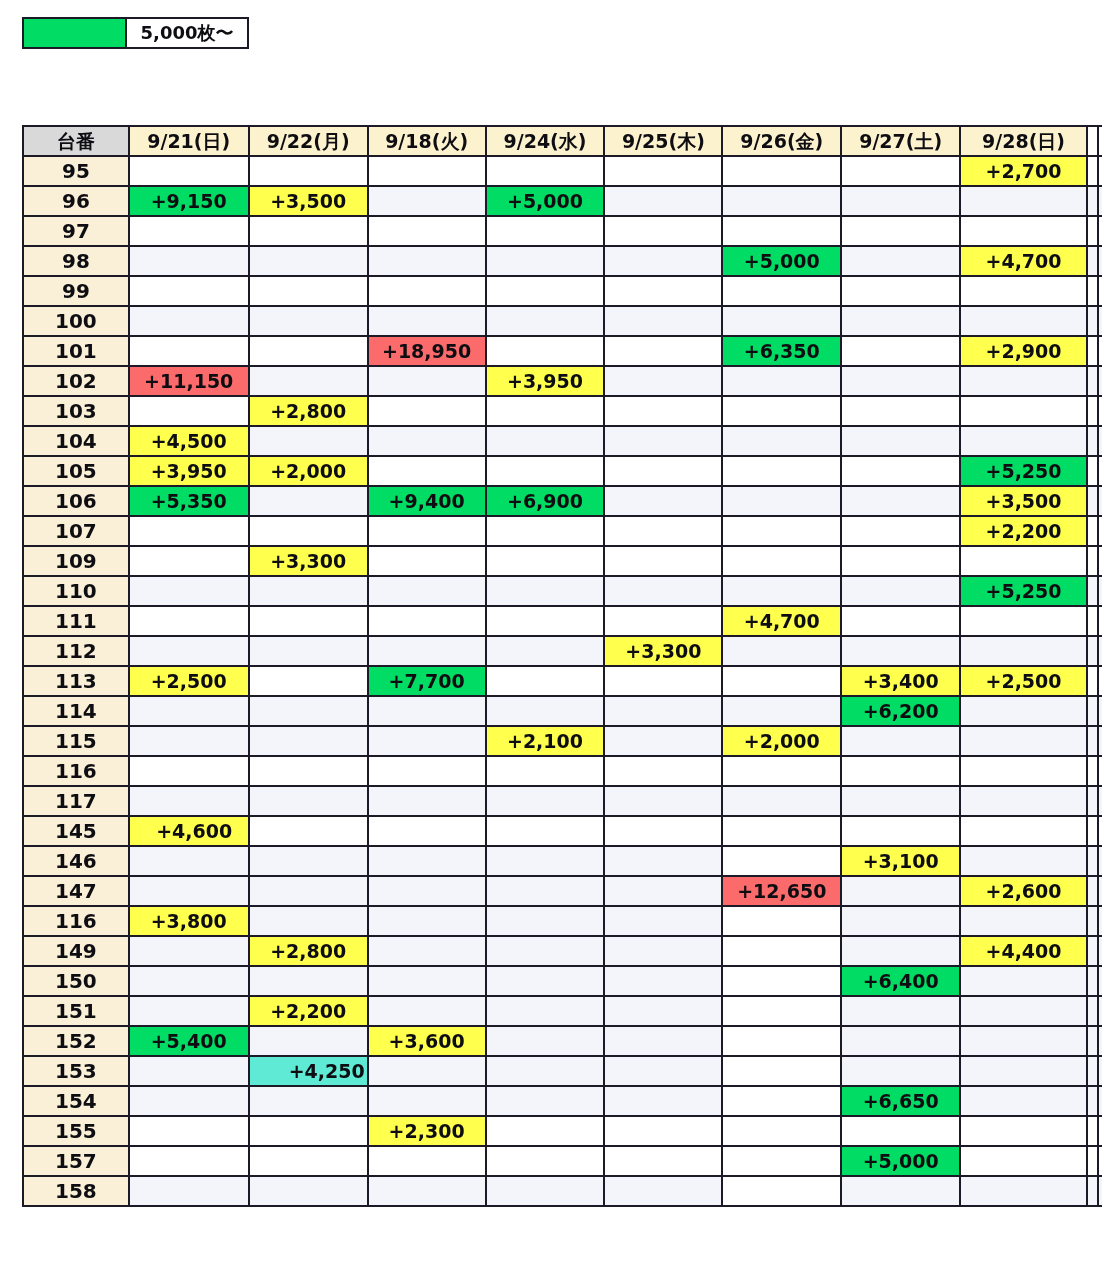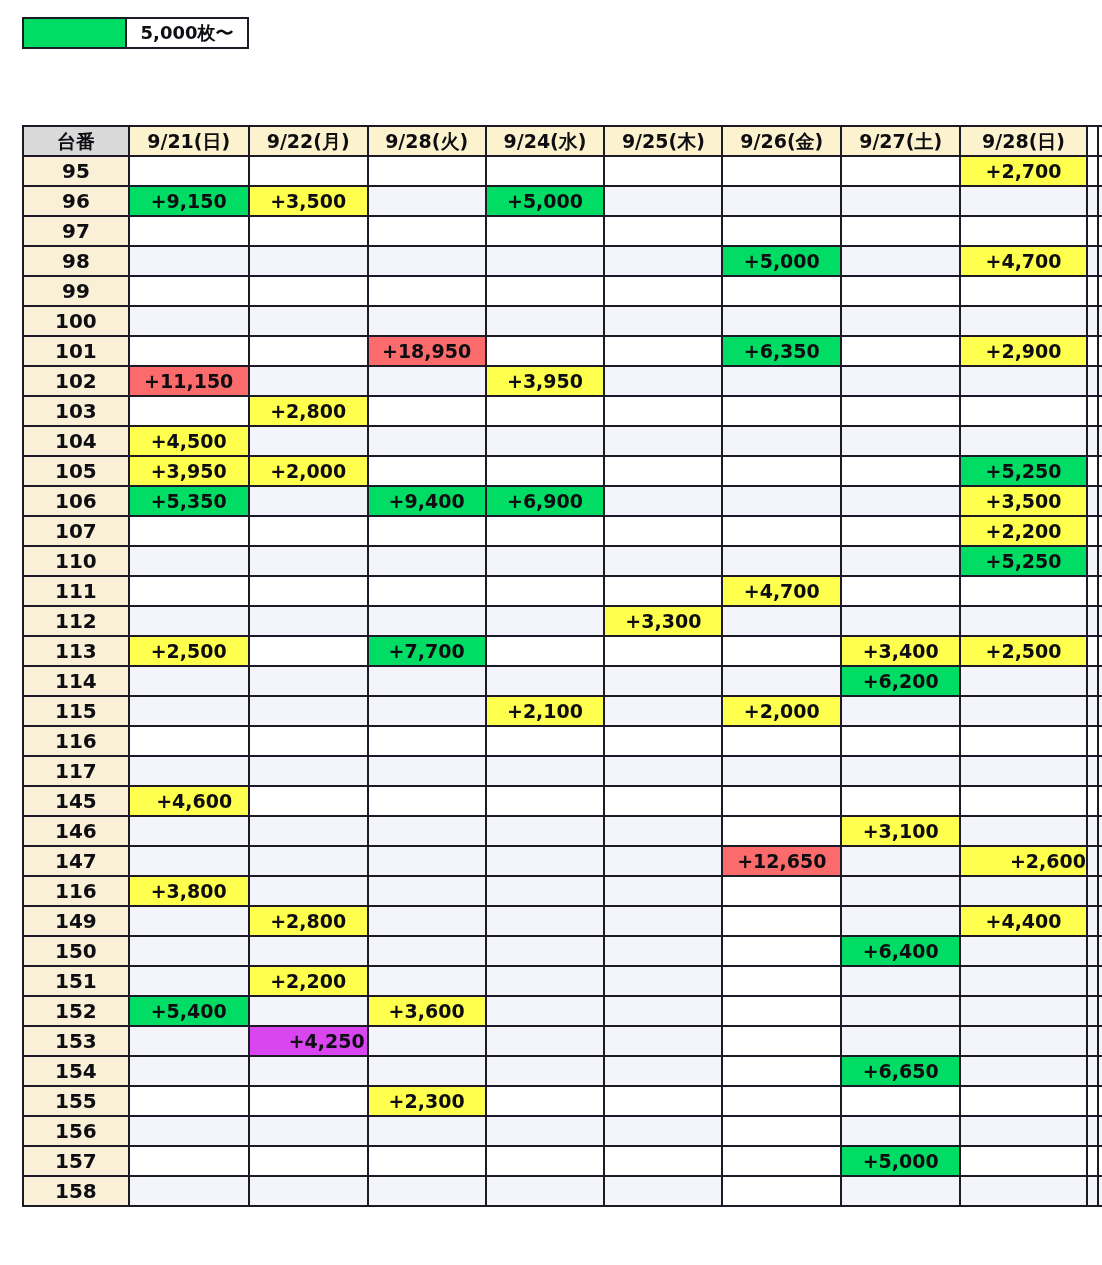--- a/index.html
+++ b/index.html
@@ -105,21 +105,21 @@
       <col style="width:119px">
       <col style="width:127px">
       <col style="width:11px">
       <col style="width:4px">
     </colgroup>
     <thead>
       <tr>
         <th class="corner">台番</th>
       <th class="dhead">9/21(日)</th>
           <th class="dhead">9/22(月)</th>
-          <th class="dhead">9/28(火)</th>
+          <th class="dhead">9/18(火)</th>
           <th class="dhead">9/24(水)</th>
           <th class="dhead">9/25(木)</th>
           <th class="dhead">9/26(金)</th>
           <th class="dhead">9/27(土)</th>
           <th class="dhead">9/28(日)</th>
           <th class="gut" style="background: rgb(255, 255, 255);"></th>
           <th class="clip" style="background: rgb(255, 255, 255);"></th>
         </tr>
     </thead>
     <tbody>
@@ -286,20 +286,33 @@
           <td class="val" style="background: rgb(255, 255, 255);"></td>
           <td class="val" style="background: rgb(255, 255, 255);"></td>
           <td class="val" style="background: rgb(255, 255, 255);"></td>
           <td class="val" style="background: rgb(255, 255, 255);"></td>
           <td class="val" style="background: rgb(255, 255, 255);"></td>
           <td class="val" style="background: rgb(255, 255, 77);">+2,200</td>
           <td class="gut" style="background: rgb(255, 255, 255);"></td>
           <td class="clip" style="background: rgb(255, 255, 255);"></td>
         </tr>
         <tr>
+          <th class="machine">109</th>
+          <td class="val" style="background: rgb(255, 255, 255);"></td>
+          <td class="val" style="background: rgb(255, 255, 77);">+3,300</td>
+          <td class="val" style="background: rgb(255, 255, 255);"></td>
+          <td class="val" style="background: rgb(255, 255, 255);"></td>
+          <td class="val" style="background: rgb(255, 255, 255);"></td>
+          <td class="val" style="background: rgb(255, 255, 255);"></td>
+          <td class="val" style="background: rgb(255, 255, 255);"></td>
+          <td class="val" style="background: rgb(255, 255, 255);"></td>
+          <td class="gut" style="background: rgb(255, 255, 255);"></td>
+          <td class="clip" style="background: rgb(255, 255, 255);"></td>
+        </tr>
+        <tr>
           <th class="machine">110</th>
           <td class="val" style="background: rgb(244, 244, 251);"></td>
           <td class="val" style="background: rgb(244, 244, 251);"></td>
           <td class="val" style="background: rgb(244, 244, 251);"></td>
           <td class="val" style="background: rgb(244, 244, 251);"></td>
           <td class="val" style="background: rgb(244, 244, 251);"></td>
           <td class="val" style="background: rgb(244, 244, 251);"></td>
           <td class="val" style="background: rgb(244, 244, 251);"></td>
           <td class="val" style="background: rgb(0, 220, 100);">+5,250</td>
           <td class="gut" style="background: rgb(244, 244, 251);"></td>
@@ -424,21 +437,21 @@
         </tr>
         <tr>
           <th class="machine">147</th>
           <td class="val" style="background: rgb(244, 244, 251);"></td>
           <td class="val" style="background: rgb(244, 244, 251);"></td>
           <td class="val" style="background: rgb(244, 244, 251);"></td>
           <td class="val" style="background: rgb(244, 244, 251);"></td>
           <td class="val" style="background: rgb(244, 244, 251);"></td>
           <td class="val" style="background: rgb(251, 107, 107);">+12,650</td>
           <td class="val" style="background: rgb(244, 244, 251);"></td>
-          <td class="val" style="background: rgb(255, 255, 77); text-align: right;">+2,600</td>
+          <td class="val" style="background: rgb(255, 255, 77);">+2,600</td>
           <td class="gut" style="background: rgb(244, 244, 251);"></td>
           <td class="clip" style="background: rgb(244, 244, 251);"></td>
         </tr>
         <tr>
           <th class="machine">116</th>
           <td class="val" style="background: rgb(255, 255, 77);">+3,800</td>
           <td class="val" style="background: rgb(244, 244, 251);"></td>
           <td class="val" style="background: rgb(244, 244, 251);"></td>
           <td class="val" style="background: rgb(244, 244, 251);"></td>
           <td class="val" style="background: rgb(244, 244, 251);"></td>
@@ -496,21 +509,21 @@
           <td class="val" style="background: rgb(244, 244, 251);"></td>
           <td class="val" style="background: rgb(255, 255, 255);"></td>
           <td class="val" style="background: rgb(244, 244, 251);"></td>
           <td class="val" style="background: rgb(244, 244, 251);"></td>
           <td class="gut" style="background: rgb(244, 244, 251);"></td>
           <td class="clip" style="background: rgb(244, 244, 251);"></td>
         </tr>
         <tr>
           <th class="machine">153</th>
           <td class="val" style="background: rgb(244, 244, 251);"></td>
-          <td class="val" style="background: #d946ef; padding-left: 37px;">+4,250</td>
+          <td class="val" style="background: #5eead4; padding-left: 37px;">+4,250</td>
           <td class="val" style="background: rgb(244, 244, 251);"></td>
           <td class="val" style="background: rgb(244, 244, 251);"></td>
           <td class="val" style="background: rgb(244, 244, 251);"></td>
           <td class="val" style="background: rgb(255, 255, 255);"></td>
           <td class="val" style="background: rgb(244, 244, 251);"></td>
           <td class="val" style="background: rgb(244, 244, 251);"></td>
           <td class="gut" style="background: rgb(244, 244, 251);"></td>
           <td class="clip" style="background: rgb(244, 244, 251);"></td>
         </tr>
         <tr>
@@ -531,33 +544,20 @@
           <td class="val" style="background: rgb(255, 255, 255);"></td>
           <td class="val" style="background: rgb(255, 255, 255);"></td>
           <td class="val" style="background: rgb(255, 255, 77);">+2,300</td>
           <td class="val" style="background: rgb(255, 255, 255);"></td>
           <td class="val" style="background: rgb(255, 255, 255);"></td>
           <td class="val" style="background: rgb(255, 255, 255);"></td>
           <td class="val" style="background: rgb(255, 255, 255);"></td>
           <td class="val" style="background: rgb(255, 255, 255);"></td>
           <td class="gut" style="background: rgb(255, 255, 255);"></td>
           <td class="clip" style="background: rgb(255, 255, 255);"></td>
-        </tr>
-        <tr>
-          <th class="machine">156</th>
-          <td class="val" style="background: rgb(244, 244, 251);"></td>
-          <td class="val" style="background: rgb(244, 244, 251);"></td>
-          <td class="val" style="background: rgb(244, 244, 251);"></td>
-          <td class="val" style="background: rgb(244, 244, 251);"></td>
-          <td class="val" style="background: rgb(244, 244, 251);"></td>
-          <td class="val" style="background: rgb(255, 255, 255);"></td>
-          <td class="val" style="background: rgb(244, 244, 251);"></td>
-          <td class="val" style="background: rgb(244, 244, 251);"></td>
-          <td class="gut" style="background: rgb(244, 244, 251);"></td>
-          <td class="clip" style="background: rgb(244, 244, 251);"></td>
         </tr>
         <tr>
           <th class="machine">157</th>
           <td class="val" style="background: rgb(255, 255, 255);"></td>
           <td class="val" style="background: rgb(255, 255, 255);"></td>
           <td class="val" style="background: rgb(255, 255, 255);"></td>
           <td class="val" style="background: rgb(255, 255, 255);"></td>
           <td class="val" style="background: rgb(255, 255, 255);"></td>
           <td class="val" style="background: rgb(255, 255, 255);"></td>
           <td class="val" style="background: rgb(0, 220, 100);">+5,000</td>

